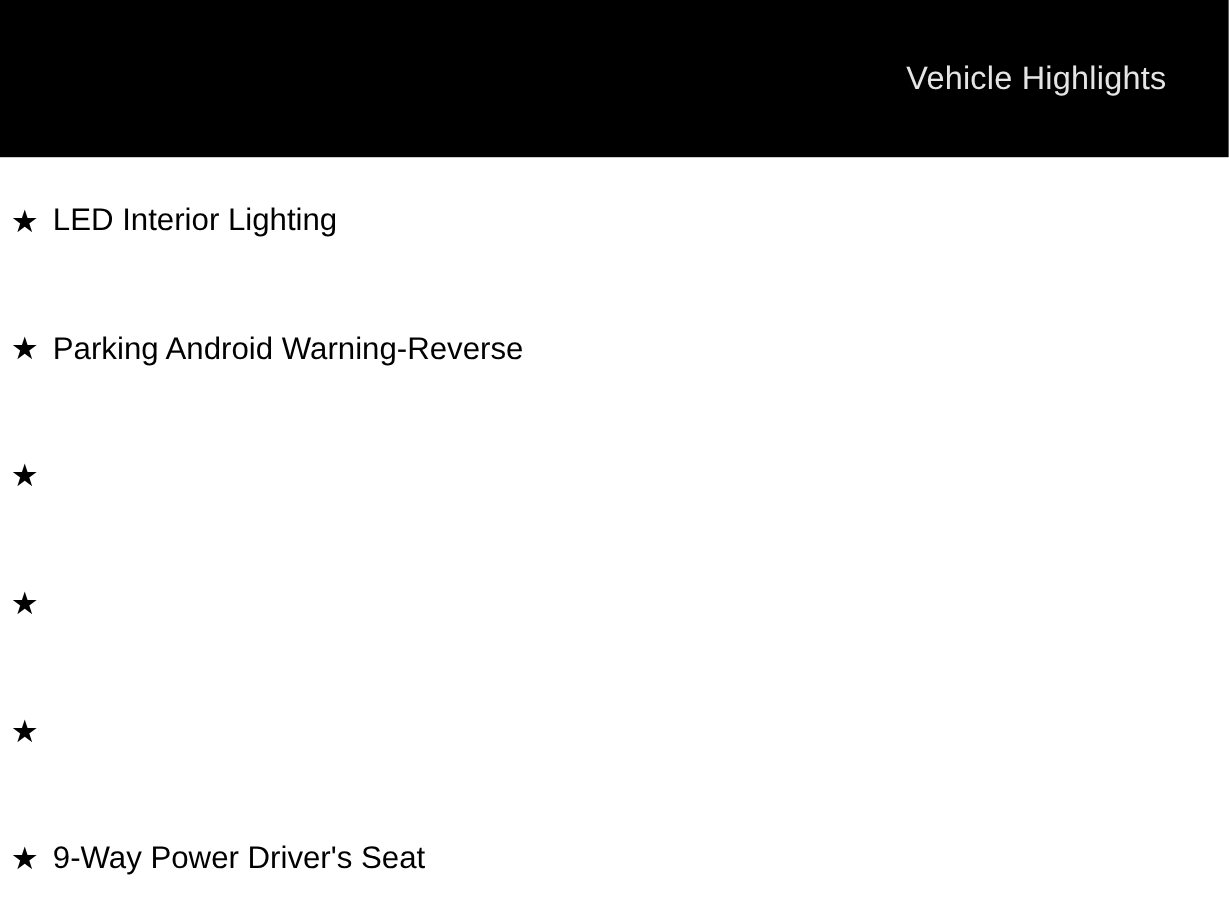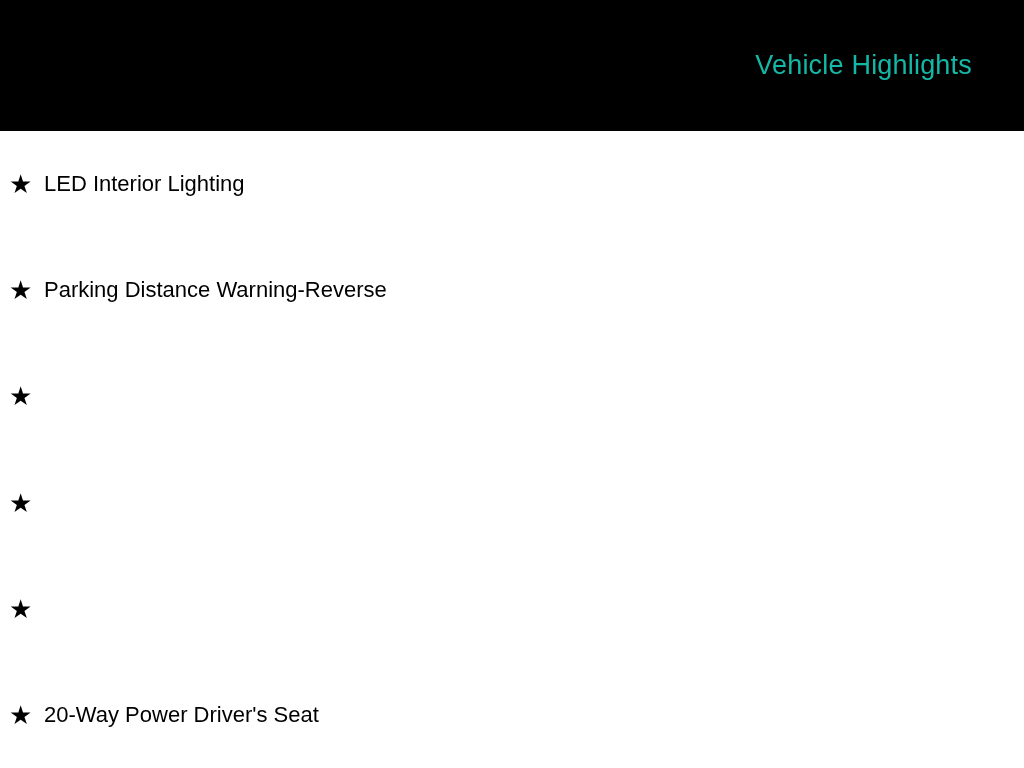--- a/index.html
+++ b/index.html
@@ -19,21 +19,21 @@
   .header {
     height: 131px;
     flex: 0 0 131px;
     background: #000000;
     display: flex;
     align-items: center;
     justify-content: flex-end;
     padding-right: 52px;
   }
   .header-title {
-    color: #14b8a6;
+    color: #e5e5e5;
     font-size: 27px;
     font-weight: 400;
     letter-spacing: 0.2px;
   }
   .highlight-list {
     flex: 1 1 auto;
     list-style: none;
     display: flex;
     flex-direction: column;
   }
@@ -46,21 +46,21 @@
   .star {
     color: #000000;
     font-size: 26px;
     line-height: 1;
     width: 35px;
     flex: 0 0 35px;
     text-align: left;
   }
   .label {
     color: #000000;
-    font-size: 22px;
+    font-size: 26px;
     line-height: 1.2;
   }
 </style>
 </head>
 <body>
 
 <div class="page">
 
   <div class="header">
     <div class="header-title">Vehicle Highlights</div>
@@ -68,35 +68,35 @@
 
   <ul class="highlight-list">
 
     <li class="item">
       <span class="star">★</span>
       <span class="label">LED Interior Lighting</span>
     </li>
 
     <li class="item">
       <span class="star">★</span>
-      <span class="label">Parking Distance Warning-Reverse</span>
+      <span class="label">Parking Android Warning-Reverse</span>
     </li>
 
     <li class="item">
       <span class="star">★</span>
     </li>
 
     <li class="item">
       <span class="star">★</span>
     </li>
 
     <li class="item">
       <span class="star">★</span>
     </li>
 
     <li class="item">
       <span class="star">★</span>
-      <span class="label">20-Way Power Driver's Seat</span>
+      <span class="label">9-Way Power Driver's Seat</span>
     </li>
 
   </ul>
 
 </div>
 
 </body></html>

